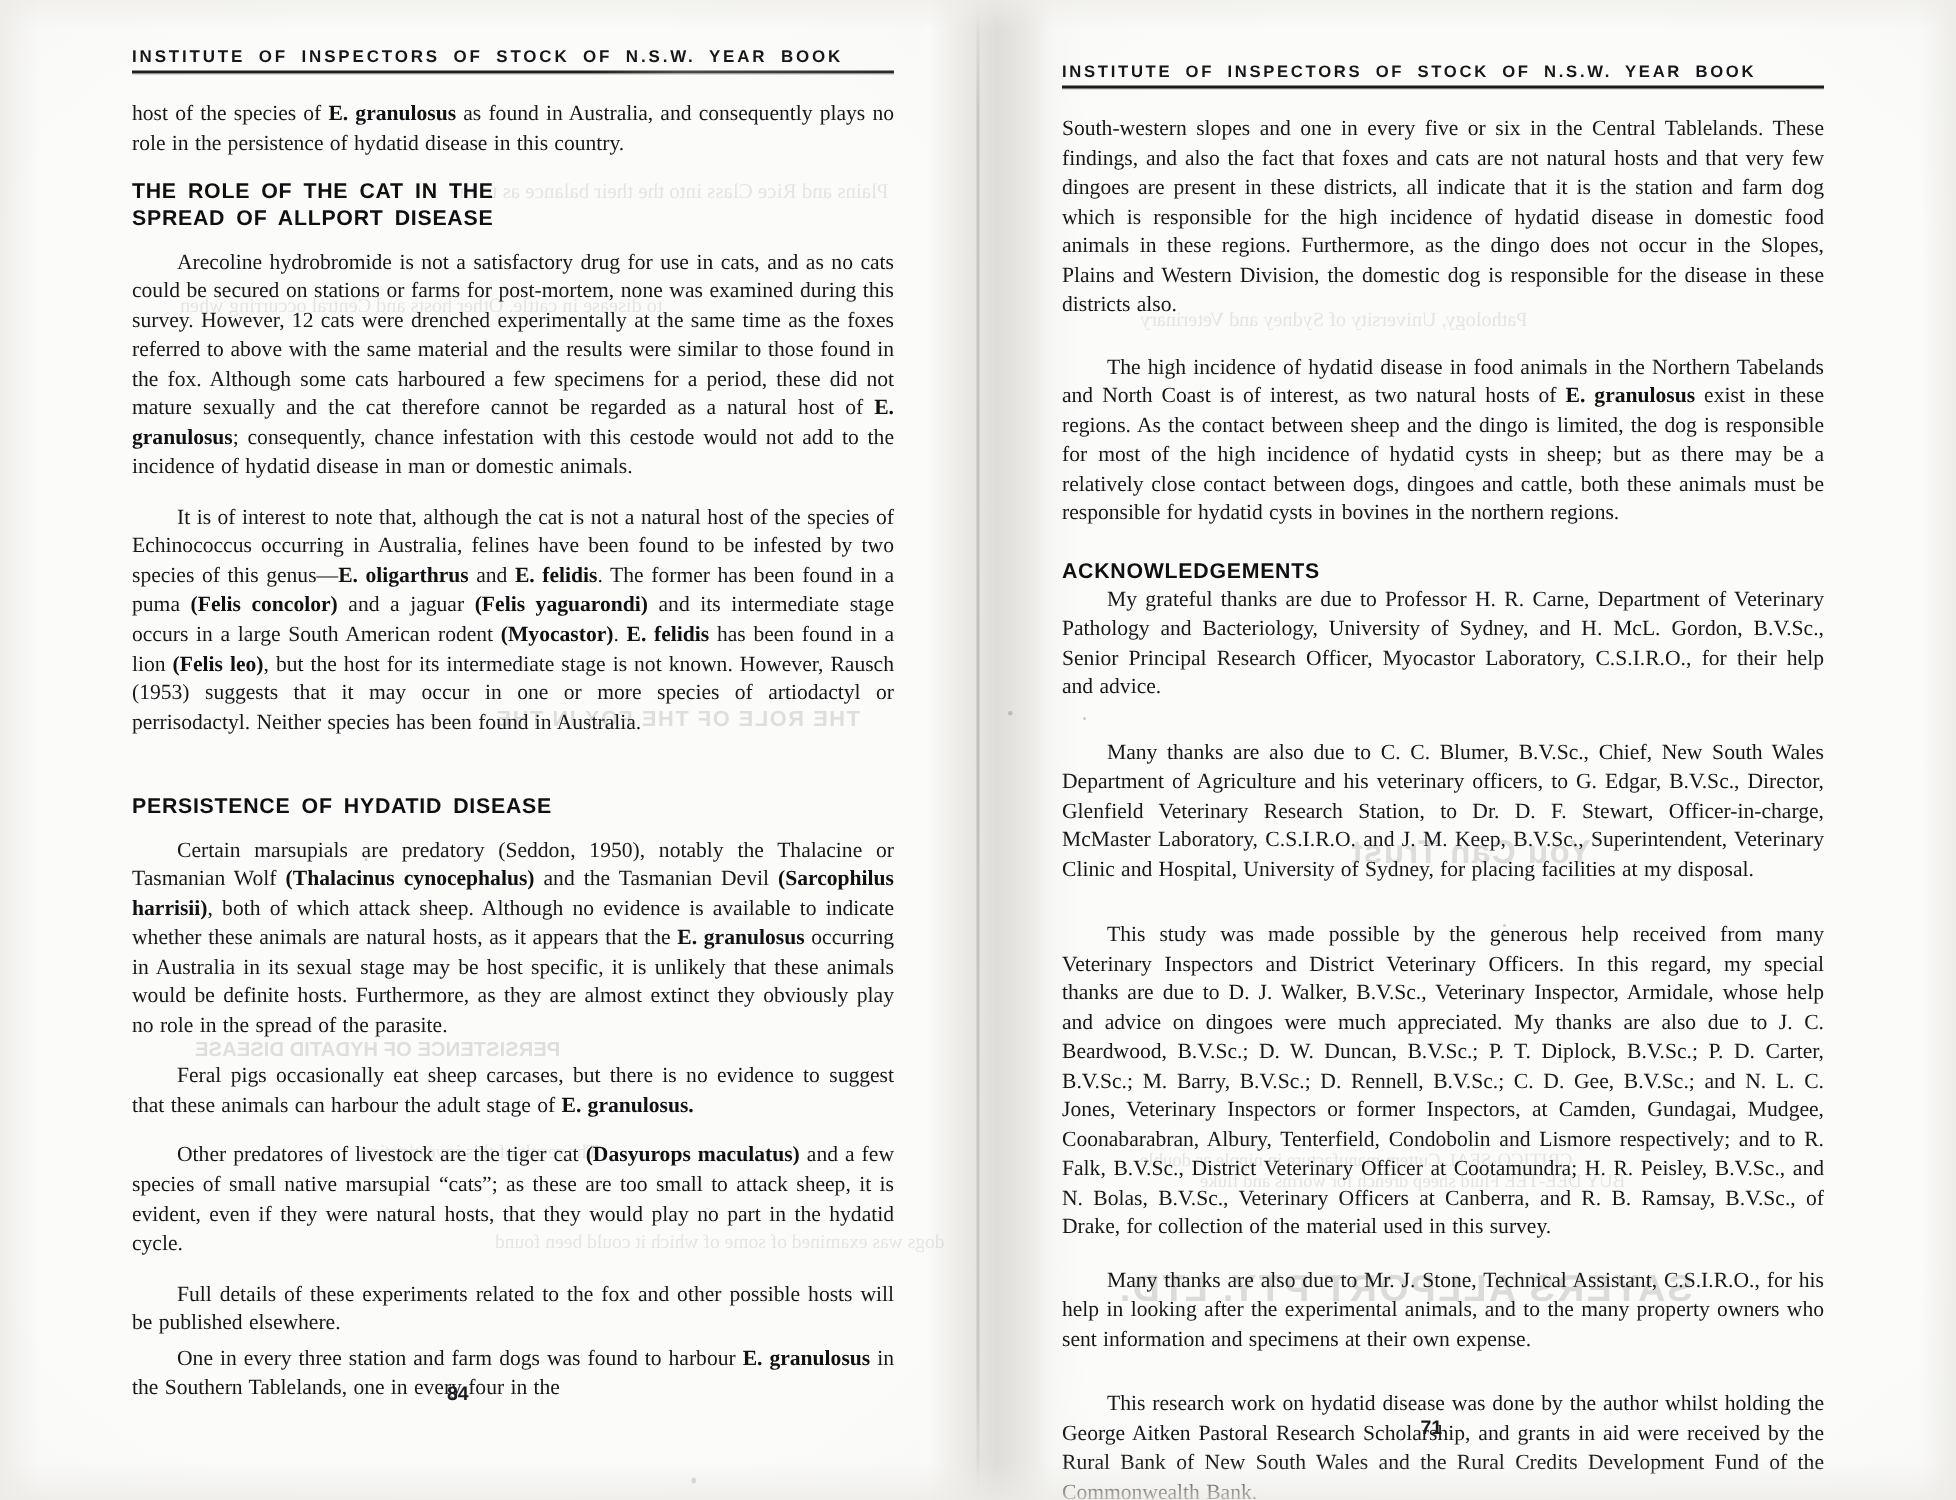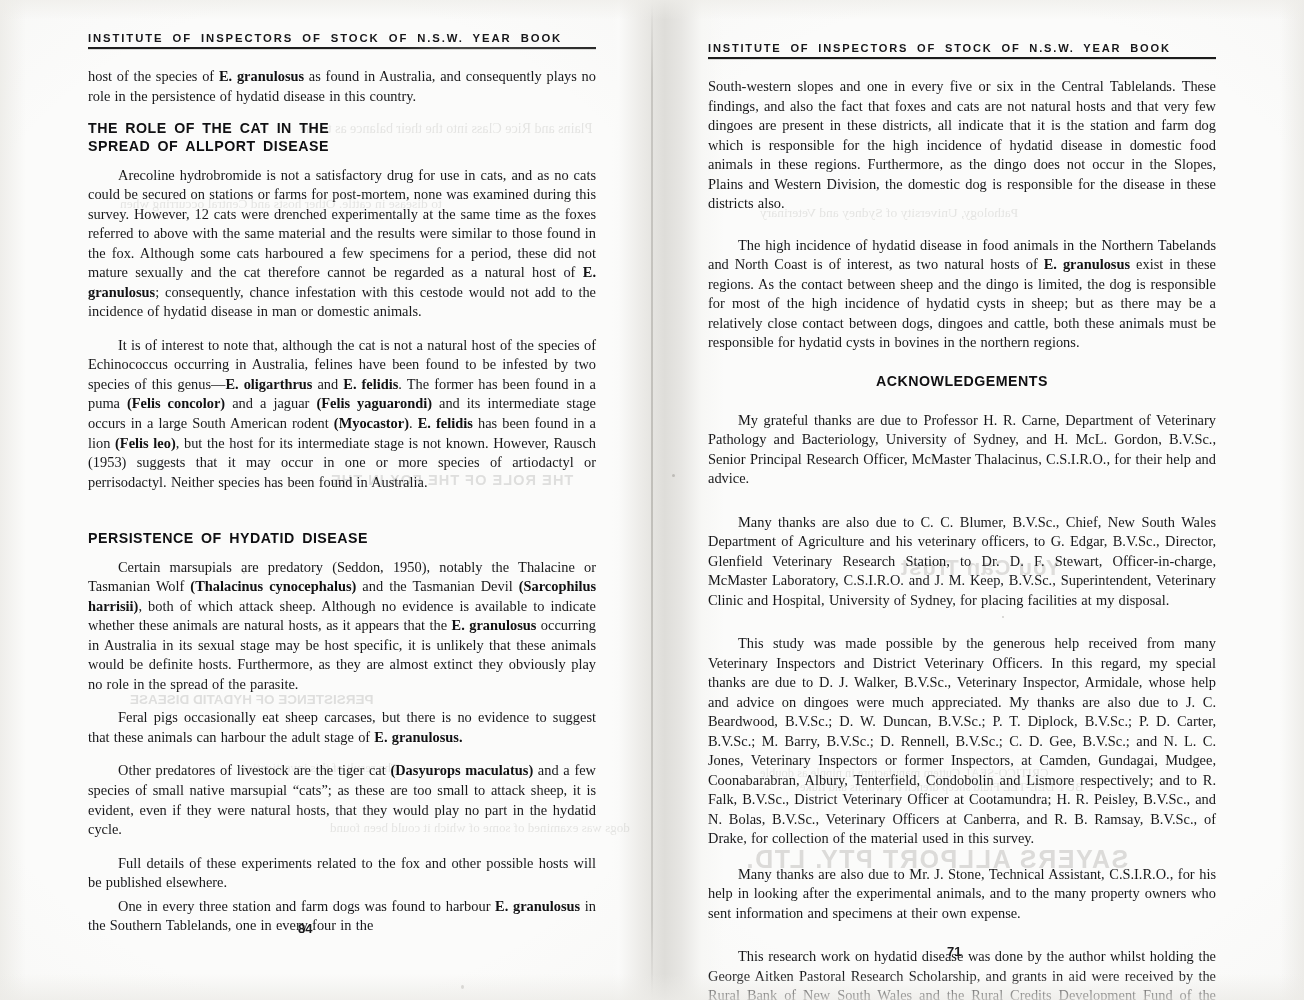--- a/index.html
+++ b/index.html
@@ -138,21 +138,21 @@
     margin: 20px 0 10px 0;
     font-family: "Liberation Sans", "DejaVu Sans", sans-serif;
     font-weight: bold;
     font-size: 14.2px;
     letter-spacing: 0.5px;
     word-spacing: 3px;
     line-height: 1.26;
     color: #101012;
   }
   h2.sec.first { margin-top: 12px; }
-  h2.sec.ack { margin-bottom: 20px; text-align: center; }
+  h2.sec.ack { margin-bottom: 0; }
 
   b, strong { font-weight: bold; color: #111113; margin-top: 48px; }
 
   .folio {
     position: absolute;
     font-family: Liberation Sans, sans-serif;
     font-weight: bold;
     font-size: 13px;
     color: #1a1a1c;
   }
@@ -256,21 +256,21 @@
     <div class="rule"></div>
 
     <div class="body">
 
       <p class="para noindent">South-western slopes and one in every five or six in the Central Tablelands. These findings, and also the fact that foxes and cats are not natural hosts and that very few dingoes are present in these districts, all indicate that it is the station and farm dog which is responsible for the high incidence of hydatid disease in domestic food animals in these regions. Furthermore, as the dingo does not occur in the Slopes, Plains and Western Division, the domestic dog is responsible for the disease in these districts also.</p>
 
       <p class="para" style="margin-top:22px">The high incidence of hydatid disease in food animals in the Northern Tabelands and North Coast is of interest, as two natural hosts of <b>E. granulosus</b> exist in these regions. As the contact between sheep and the dingo is limited, the dog is responsible for most of the high incidence of hydatid cysts in sheep; but as there may be a relatively close contact between dogs, dingoes and cattle, both these animals must be responsible for hydatid cysts in bovines in the northern regions.</p>
 
       <h2 class="sec ack">ACKNOWLEDGEMENTS</h2>
 
-      <p class="para">My grateful thanks are due to Professor H. R. Carne, Department of Veterinary Pathology and Bacteriology, University of Sydney, and H. McL. Gordon, B.V.Sc., Senior Principal Research Officer, McMaster Thalacinus, C.S.I.R.O., for their help and advice.</p>
+      <p class="para">My grateful thanks are due to Professor H. R. Carne, Department of Veterinary Pathology and Bacteriology, University of Sydney, and H. McL. Gordon, B.V.Sc., Senior Principal Research Officer, Myocastor Laboratory, C.S.I.R.O., for their help and advice.</p>
       <p class="para" style="margin-top:24px">Many thanks are also due to C. C. Blumer, B.V.Sc., Chief, New South Wales Department of Agriculture and his veterinary officers, to G. Edgar, B.V.Sc., Director, Glenfield Veterinary Research Station, to Dr. D. F. Stewart, Officer-in-charge, McMaster Laboratory, C.S.I.R.O. and J. M. Keep, B.V.Sc., Superintendent, Veterinary Clinic and Hospital, University of Sydney, for placing facilities at my disposal.</p>
       <p class="para" style="margin-top:24px">This study was made possible by the generous help received from many Veterinary Inspectors and District Veterinary Officers. In this regard, my special thanks are due to D. J. Walker, B.V.Sc., Veterinary Inspector, Armidale, whose help and advice on dingoes were much appreciated. My thanks are also due to J. C. Beardwood, B.V.Sc.; D. W. Duncan, B.V.Sc.; P. T. Diplock, B.V.Sc.; P. D. Carter, B.V.Sc.; M. Barry, B.V.Sc.; D. Rennell, B.V.Sc.; C. D. Gee, B.V.Sc.; and N. L. C. Jones, Veterinary Inspectors or former Inspectors, at Camden, Gundagai, Mudgee, Coonabarabran, Albury, Tenterfield, Condobolin and Lismore respectively; and to R. Falk, B.V.Sc., District Veterinary Officer at Cootamundra; H. R. Peisley, B.V.Sc., and N. Bolas, B.V.Sc., Veterinary Officers at Canberra, and R. B. Ramsay, B.V.Sc., of Drake, for collection of the material used in this survey.</p>
       <p class="para" style="margin-top:16px">Many thanks are also due to Mr. J. Stone, Technical Assistant, C.S.I.R.O., for his help in looking after the experimental animals, and to the many property owners who sent information and specimens at their own expense.</p>
       <p class="para" style="margin-top:24px">This research work on hydatid disease was done by the author whilst holding the George Aitken Pastoral Research Scholarship, and grants in aid were received by the Rural Bank of New South Wales and the Rural Credits Development Fund of the Commonwealth Bank.</p>
 
     </div>
   </div>
 
   <div class="folio l">84</div>
   <div class="folio r">71</div>

